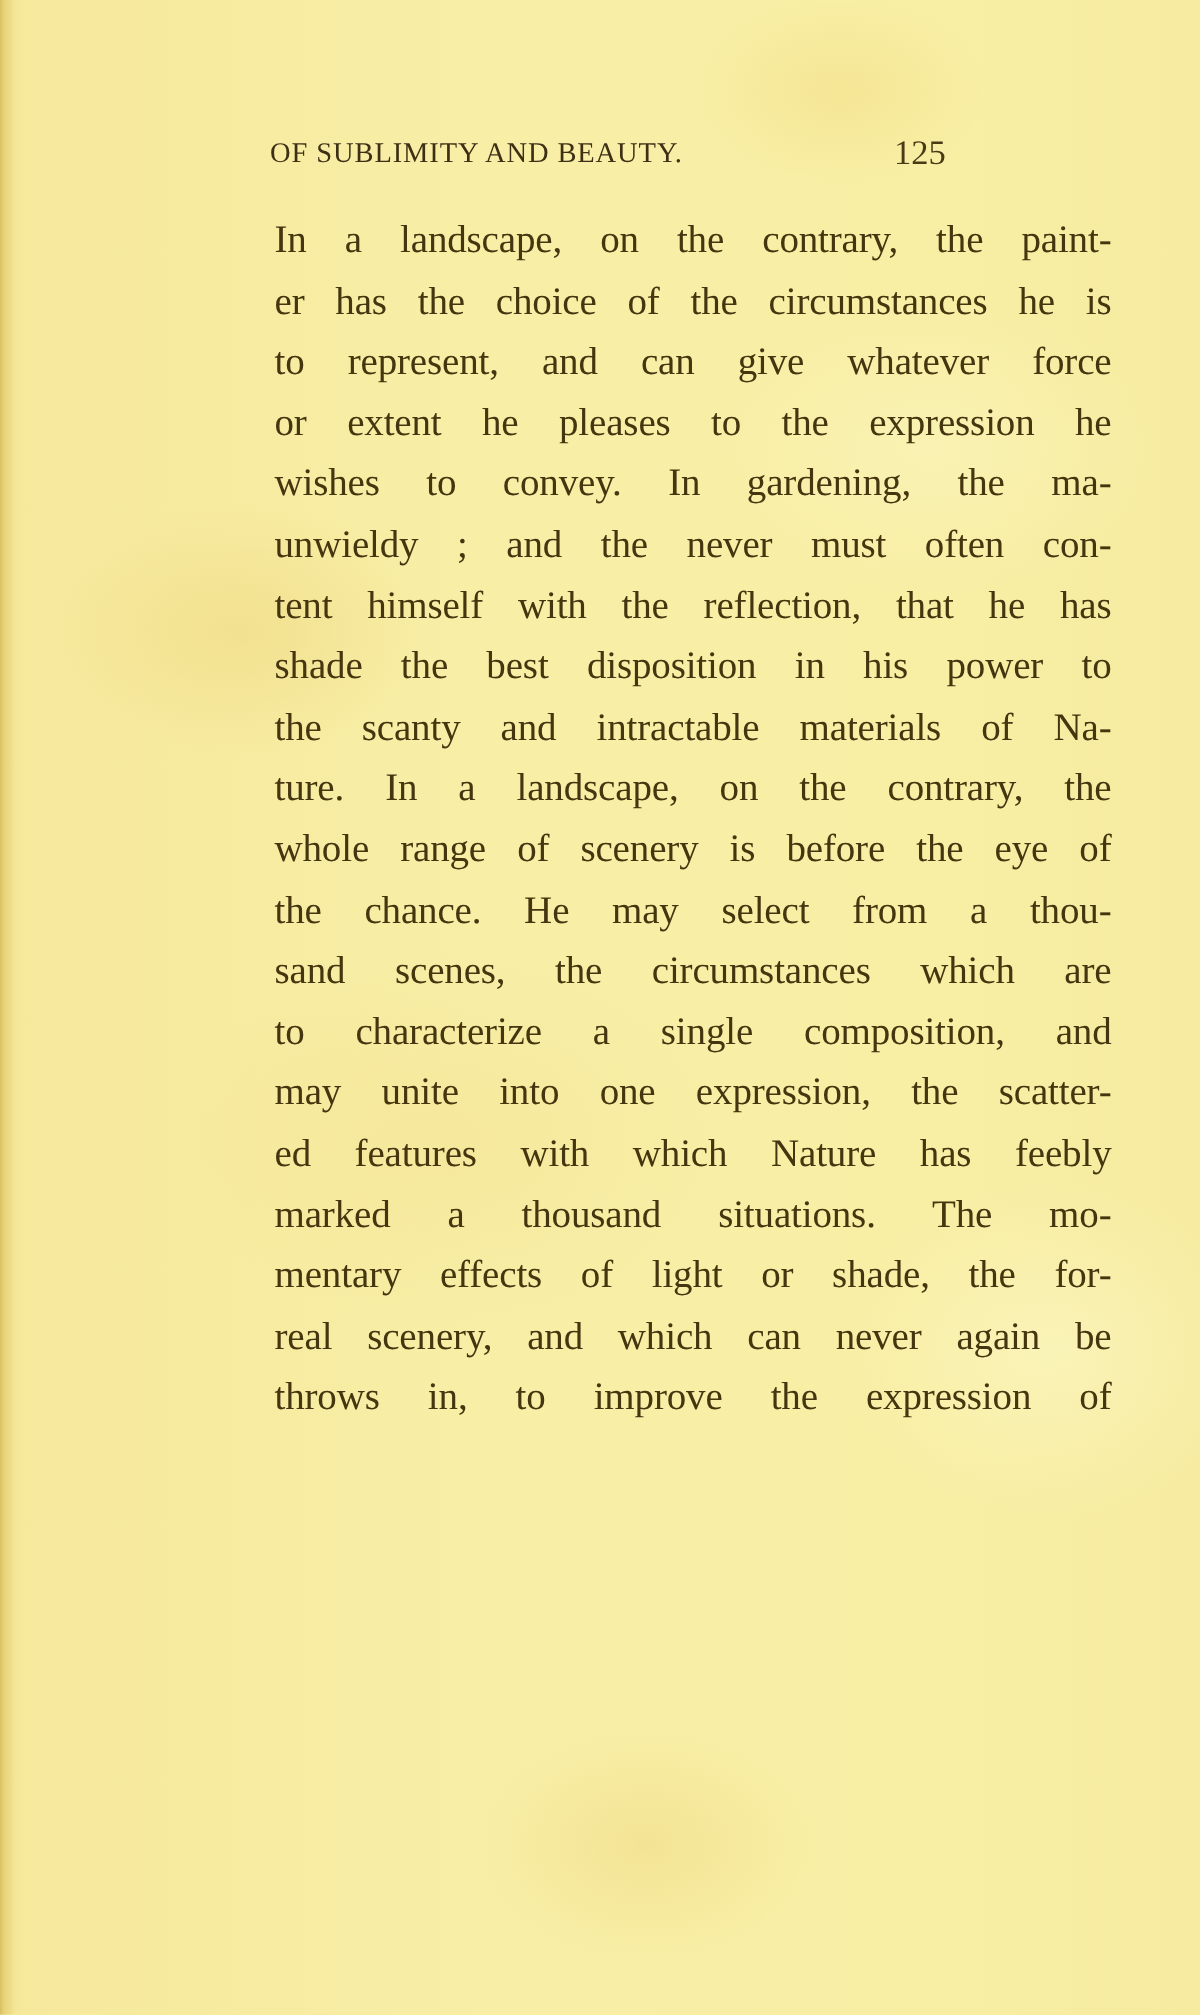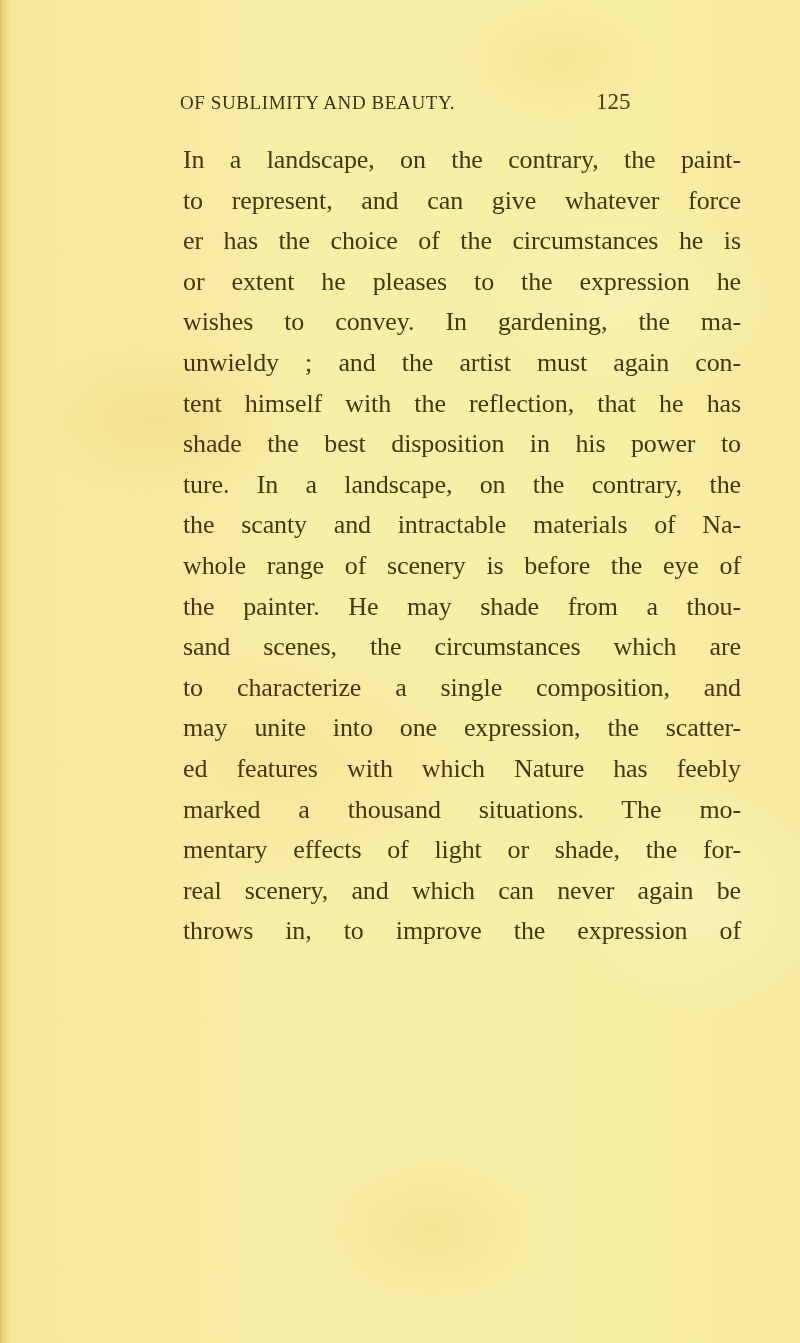--- a/index.html
+++ b/index.html
@@ -81,31 +81,31 @@
 
 <div class="page-edge"></div>
 
 <div class="running-head">
   <span class="running-title">OF SUBLIMITY AND BEAUTY.</span>
   <span class="page-number">125</span>
 </div>
 
 <div class="body-text">
   <span class="line">In a landscape, on the contrary, the paint-</span>
+  <span class="line">er has the choice of the circumstances he is</span>
   <span class="line">to represent, and can give whatever force</span>
-  <span class="line">er has the choice of the circumstances he is</span>
   <span class="line">or extent he pleases to the expression he</span>
   <span class="line">wishes to convey. In gardening, the ma-</span>
-  <span class="line">unwieldy ; and the artist must again con-</span>
+  <span class="line">unwieldy ; and the never must often con-</span>
   <span class="line">tent himself with the reflection, that he has</span>
   <span class="line">shade the best disposition in his power to</span>
+  <span class="line">the scanty and intractable materials of Na-</span>
   <span class="line">ture. In a landscape, on the contrary, the</span>
-  <span class="line">the scanty and intractable materials of Na-</span>
   <span class="line">whole range of scenery is before the eye of</span>
-  <span class="line">the painter. He may shade from a thou-</span>
+  <span class="line">the chance. He may select from a thou-</span>
   <span class="line">sand scenes, the circumstances which are</span>
   <span class="line">to characterize a single composition, and</span>
   <span class="line">may unite into one expression, the scatter-</span>
   <span class="line">ed features with which Nature has feebly</span>
   <span class="line">marked a thousand situations. The mo-</span>
   <span class="line">mentary effects of light or shade, the for-</span>
   <span class="line">real scenery, and which can never again be</span>
   <span class="line">throws in, to improve the expression of</span>
 </div>
 

